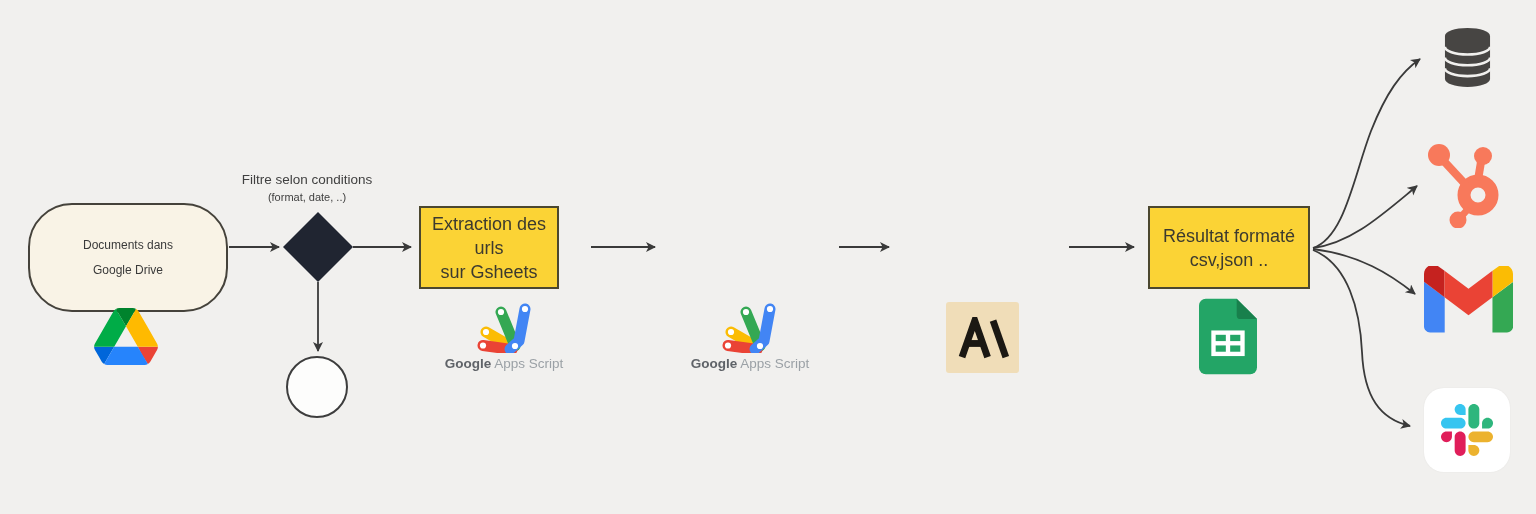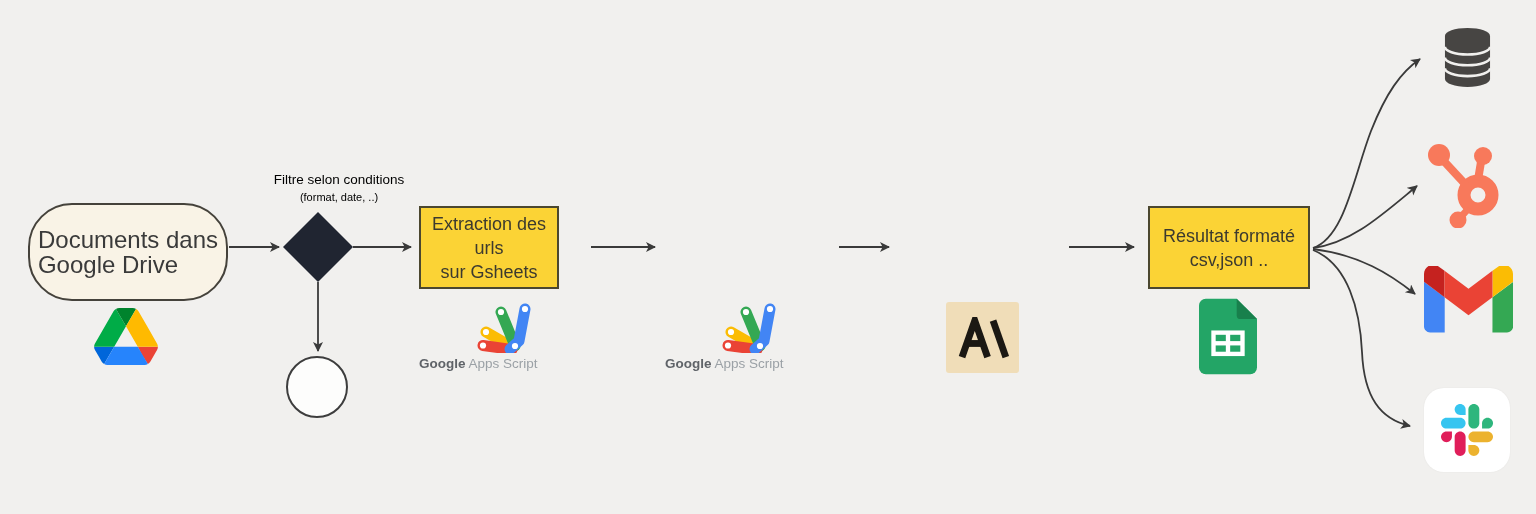--- a/index.html
+++ b/index.html
@@ -1,39 +1,39 @@
 <!DOCTYPE html>
 <html><head>
 <meta charset="utf-8">
 <style>
   html,body{margin:0;padding:0;}
   body{font-family:"Liberation Sans","DejaVu Sans",sans-serif;}
   .canvas{position:relative;width:1536px;height:514px;background:#f1f0ee;overflow:hidden;}
   .abs{position:absolute;}
   .connector-layer{position:absolute;left:0;top:0;pointer-events:none;}
   .node-start{
-    left:28px;top:203px;width:200px;height:98px;border-radius:44px;
+    left:28px;top:203px;width:200px;height:109px;border-radius:44px;
     background:#f9f3e6;border:2px solid #45423b;box-sizing:border-box;
-    display:flex;align-items:center;justify-content:center;text-align:left;
-    font-size:24px;line-height:25px;color:#3a3a3a;white-space:pre-line;
+    display:flex;align-items:center;justify-content:center;text-align:center;
+    font-size:12px;line-height:25px;color:#3a3a3a;white-space:pre-line;
   }
   .node-box{
     background:#fbd335;border:2px solid #4b472f;box-sizing:border-box;
     display:flex;align-items:center;justify-content:center;text-align:center;
     font-size:18px;line-height:24px;color:#3c3a2f;white-space:pre-line;
     top:206px;height:83px;
   }
   .node-circle{
     left:286px;top:356px;width:62px;height:62px;border-radius:50%;
     background:#fdfdfc;border:2px solid #3d3d3d;box-sizing:border-box;
   }
-  .filter-label{left:249px;top:171px;width:180px;text-align:center;color:#000000;}
+  .filter-label{left:217px;top:171px;width:180px;text-align:center;color:#404040;}
   .filter-label .l1{font-size:13.5px;line-height:18px;}
   .filter-label .l2{font-size:11px;line-height:17px;}
-  .caption{width:170px;font-size:13.5px;top:356px;color:#9ba1a6;}
+  .caption{width:170px;text-align:center;font-size:13.5px;top:356px;color:#9ba1a6;}
   .caption b{color:#5f6368;font-weight:700;}
   .anthropic-box{background:#f0ddb8;border-radius:3px;display:flex;align-items:center;justify-content:center;}
   .slack-box{background:#ffffff;border-radius:20px;display:flex;align-items:center;justify-content:center;box-shadow:0 0 2px rgba(0,0,0,0.06);}
   svg{display:block;}
 </style>
 </head>
 <body>
 
 <div class="canvas">
 

